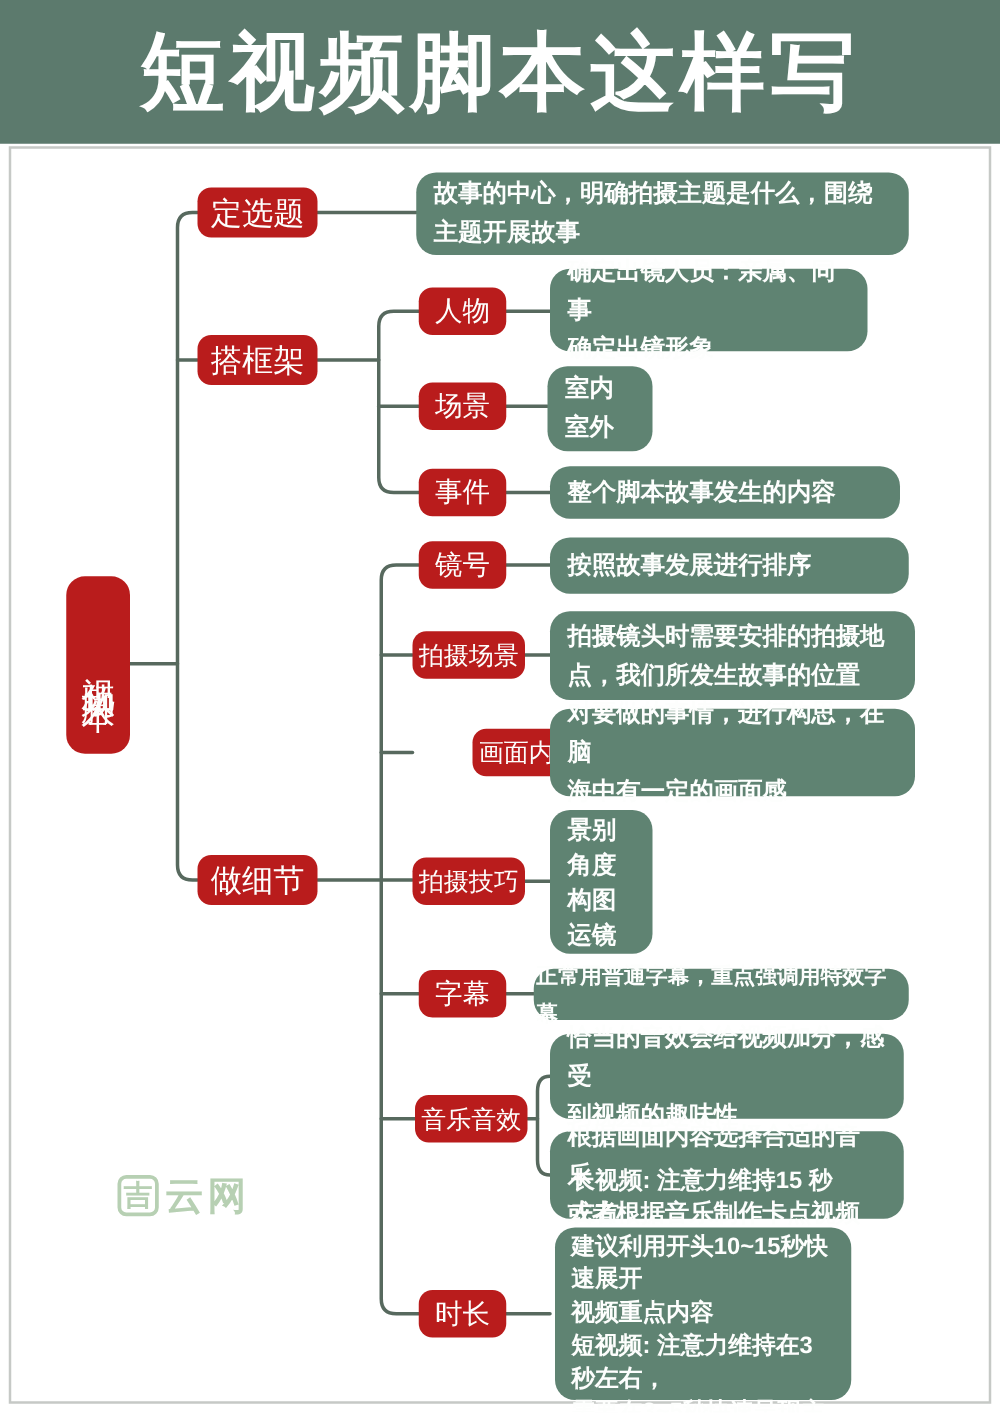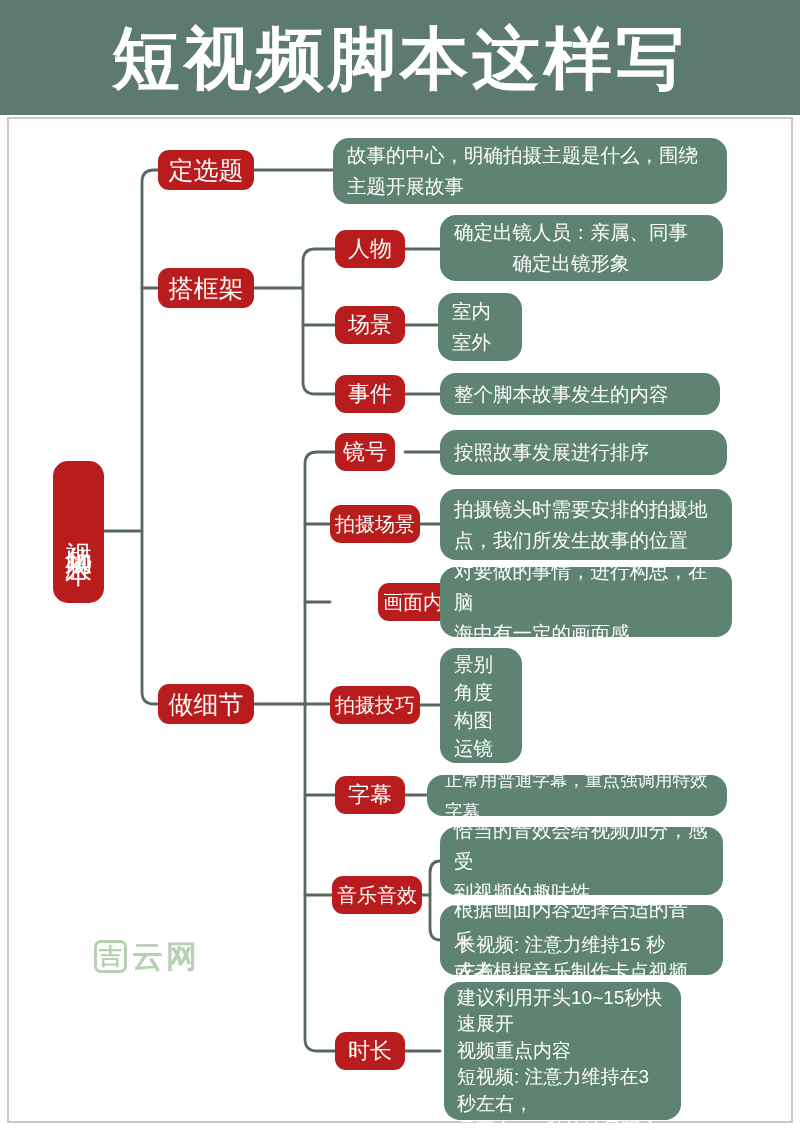--- a/index.html
+++ b/index.html
@@ -44,24 +44,24 @@
   }
   .lbl2 { font-size:25px; }
   .lbl3 { font-size:22px; }
   .lbl3sm { font-size:20px; }
 
   .leaf {
     position:absolute; background:#5F8372; color:#FDFEFD;
     border-radius:16px; box-sizing:border-box;
     display:flex; align-items:center; justify-content:flex-start;
     padding:0 14px; font-size:19.5px; line-height:31px;
-    font-weight:400; white-space:pre-line; text-align:left;
+    font-weight:700; white-space:pre-line; text-align:left;
   }
   .leaf.tight { line-height:28px; }
-  .leaf.small { font-size:17.5px; padding:0 18px; }
+  .leaf.small { font-size:17.5px; padding:0 2px; }
   .leaf.long  { font-size:19px; line-height:26.5px; padding:0 13px; }
 
   
   .watermark {
     position:absolute; left:94px; top:936px; height:40px;
     display:flex; align-items:center; gap:5px;
     color:#B7D0B3; font-weight:bold;
   }
   .wm-boxed {
     border:3px solid #B7D0B3; border-radius:7px;
@@ -115,31 +115,31 @@
   <div class="node root" style="left:53px;top:461px;width:51px;height:142px;">视频脚本</div>
 
   <div class="node lbl2" style="left:158px;top:150px;width:96px;height:40px;">定选题</div>
   <div class="node lbl2" style="left:158px;top:268px;width:96px;height:40px;">搭框架</div>
   <div class="node lbl2" style="left:158px;top:684px;width:96px;height:40px;">做细节</div>
 
   <div class="node lbl3" style="left:335px;top:230px;width:70px;height:38px;">人物</div>
   <div class="node lbl3" style="left:335px;top:306px;width:70px;height:38px;">场景</div>
   <div class="node lbl3" style="left:335px;top:375px;width:70px;height:38px;">事件</div>
 
-  <div class="node lbl3" style="left:335px;top:433px;width:60px;height:38px;">镜号</div>
+  <div class="node lbl3" style="left:335px;top:433px;width:70px;height:38px;">镜号</div>
   <div class="node lbl3sm" style="left:330px;top:505px;width:90px;height:38px;">拍摄场景</div>
   <div class="node lbl3sm" style="left:330px;top:583px;width:90px;height:38px;margin-left:48px;">画面内容</div>
   <div class="node lbl3sm" style="left:330px;top:686px;width:90px;height:38px;">拍摄技巧</div>
   <div class="node lbl3" style="left:335px;top:776px;width:70px;height:38px;">字幕</div>
   <div class="node lbl3sm" style="left:332px;top:876px;width:90px;height:38px;">音乐音效</div>
   <div class="node lbl3" style="left:335px;top:1032px;width:70px;height:38px;">时长</div>
 
   <div class="leaf" style="left:333px;top:138px;width:394px;height:66px;">故事的中心，明确拍摄主题是什么，围绕
 主题开展故事</div>
-  <div class="leaf" style="left:440px;top:215px;width:283px;height:66px;text-align:center;">确定出镜人员：亲属、同事
+  <div class="leaf" style="left:440px;top:215px;width:254px;height:66px;">确定出镜人员：亲属、同事
 确定出镜形象</div>
   <div class="leaf" style="left:438px;top:293px;width:84px;height:68px;">室内
 室外</div>
   <div class="leaf" style="left:440px;top:373px;width:280px;height:42px;">整个脚本故事发生的内容</div>
   <div class="leaf" style="left:440px;top:489px;width:292px;height:71px;">拍摄镜头时需要安排的拍摄地
 点，我们所发生故事的位置</div>
   <div class="leaf" style="left:440px;top:430px;width:287px;height:45px;">按照故事发展进行排序</div>
   <div class="leaf" style="left:440px;top:567px;width:292px;height:70px;">对要做的事情，进行构思，在脑
 海中有一定的画面感</div>
   <div class="leaf tight" style="left:440px;top:648px;width:82px;height:115px;">景别

